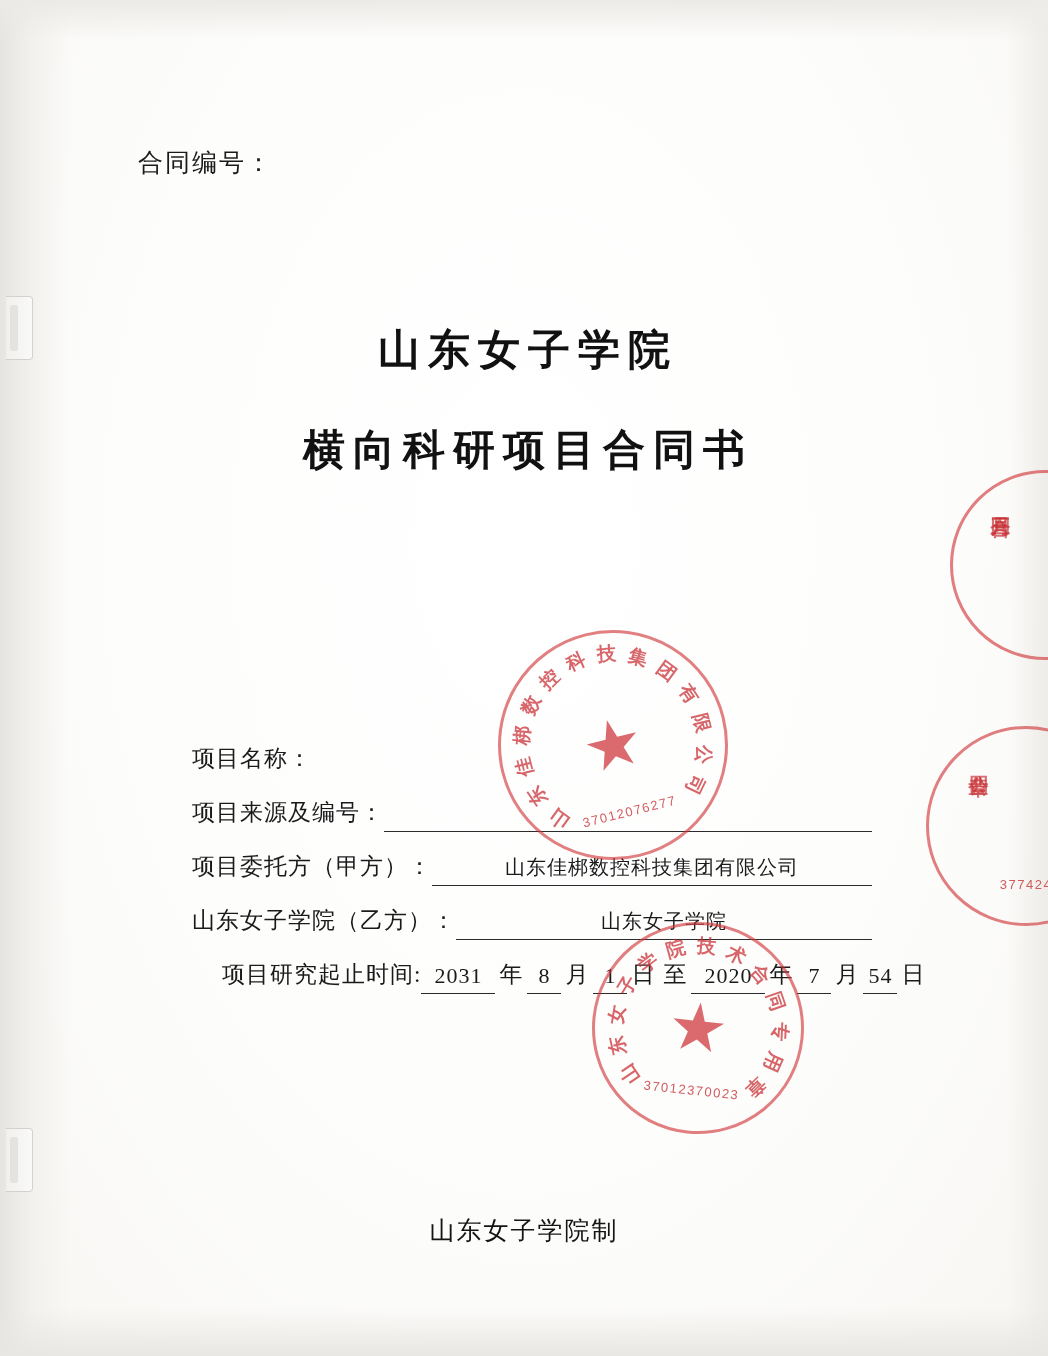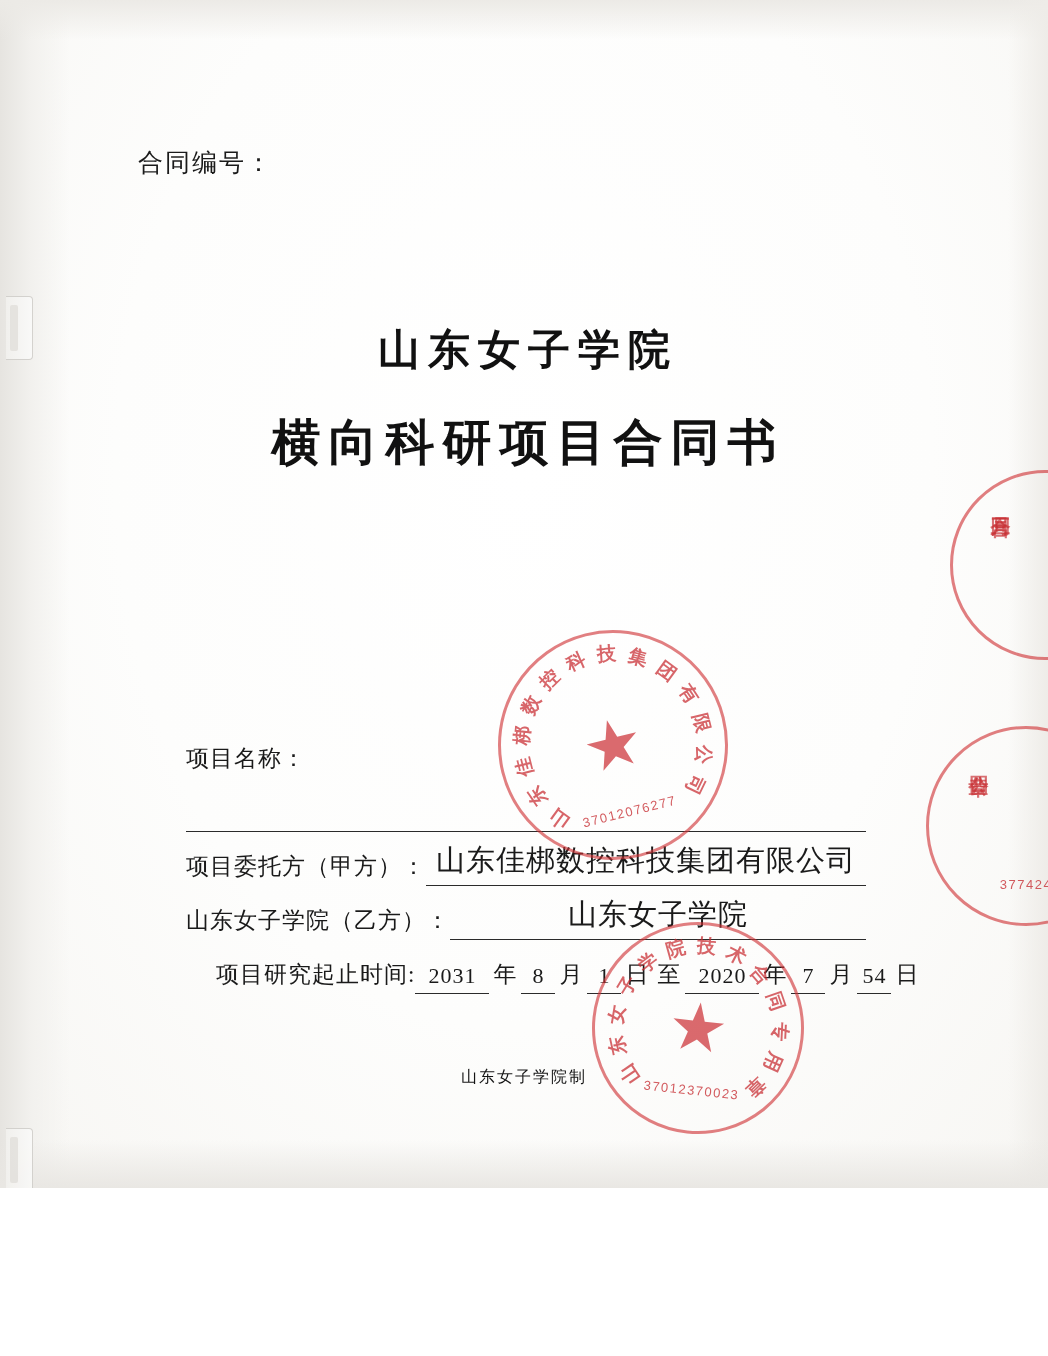--- a/index.html
+++ b/index.html
@@ -6,21 +6,21 @@
     margin: 0;
     padding: 0;
     background: #ffffff;
   }
   body {
     font-family: "Liberation Serif", "DejaVu Serif", serif;
   }
   .page {
     position: relative;
     width: 1048px;
-    height: 1188px;
+    height: 1356px;
     overflow: hidden;
     background:
       radial-gradient(ellipse at 50% 40%, #ffffff 0%, #fdfdfc 55%, #f7f6f3 100%);
   }
   
   .scan-shade-left {
     position: absolute;
     left: 0; top: 0;
     width: 70px; height: 100%;
     background: linear-gradient(to right, #e6e4e0 0%, #f2f1ee 45%, rgba(255,255,255,0) 100%);
@@ -87,52 +87,52 @@
     text-align: center;
   }
   .title-line-1 {
     font-size: 42px;
     letter-spacing: 8px;
     font-weight: 700;
     color: #111;
     text-indent: 8px;
   }
   .title-line-2 {
-    margin-top: 32px;
-    font-size: 49px;
+    margin-top: 44px;
+    font-size: 42px;
     letter-spacing: 8px;
     font-weight: 700;
     color: #111;
     text-indent: 8px;
   }
 
   .fields {
     position: absolute;
-    left: 186px;
+    left: 192px;
     top: 724px;
     width: 680px;
   }
   .field-row {
     display: flex;
     align-items: flex-end;
     height: 54px;
     font-size: 23px;
     color: #1a1a1a;
     letter-spacing: 1px;
   }
   .field-label {
     white-space: nowrap;
     padding-bottom: 4px;
   }
   .field-value {
     flex: 1;
     border-bottom: 1.3px solid #2b2b2b;
     text-align: center;
     padding-bottom: 4px;
-    font-size: 29px;
+    font-size: 20px;
     letter-spacing: 1px;
     white-space: nowrap;
   }
   .field-value.small {
     font-size: 21px;
   }
   .field-row.first .field-label { padding-bottom: 4px; }
 
   
   .date-row {
@@ -154,24 +154,24 @@
     font-size: 22px;
   }
   .seg.y { min-width: 66px; }
   .seg.m { min-width: 26px; }
   .seg.d { min-width: 26px; }
   .gap { display:inline-block; padding: 0 4px 4px 4px; }
 
   .footer {
     position: absolute;
     left: 0;
-    bottom: 100px;
+    bottom: 109px;
     width: 100%;
     text-align: center;
-    font-size: 16px;
+    font-size: 25px;
     letter-spacing: 2px;
     color: #141414;
   }
 
   
   .stamp {
     position: absolute;
     pointer-events: none;
   }
   .stamp-round {
@@ -280,20 +280,21 @@
     <div class="title-line-2">横向科研项目合同书</div>
   </div>
 
   <div class="fields">
 
     <div class="field-row first">
       <span class="field-label">项目名称：</span>
     </div>
 
     <div class="field-row">
+      <span class="field-label">项目来源及编号：</span>
       <span class="field-value"></span>
     </div>
 
     <div class="field-row">
       <span class="field-label">项目委托方（甲方）：</span>
       <span class="field-value">山东佳梆数控科技集团有限公司</span>
     </div>
 
     <div class="field-row">
       <span class="field-label">山东女子学院（乙方）：</span>

